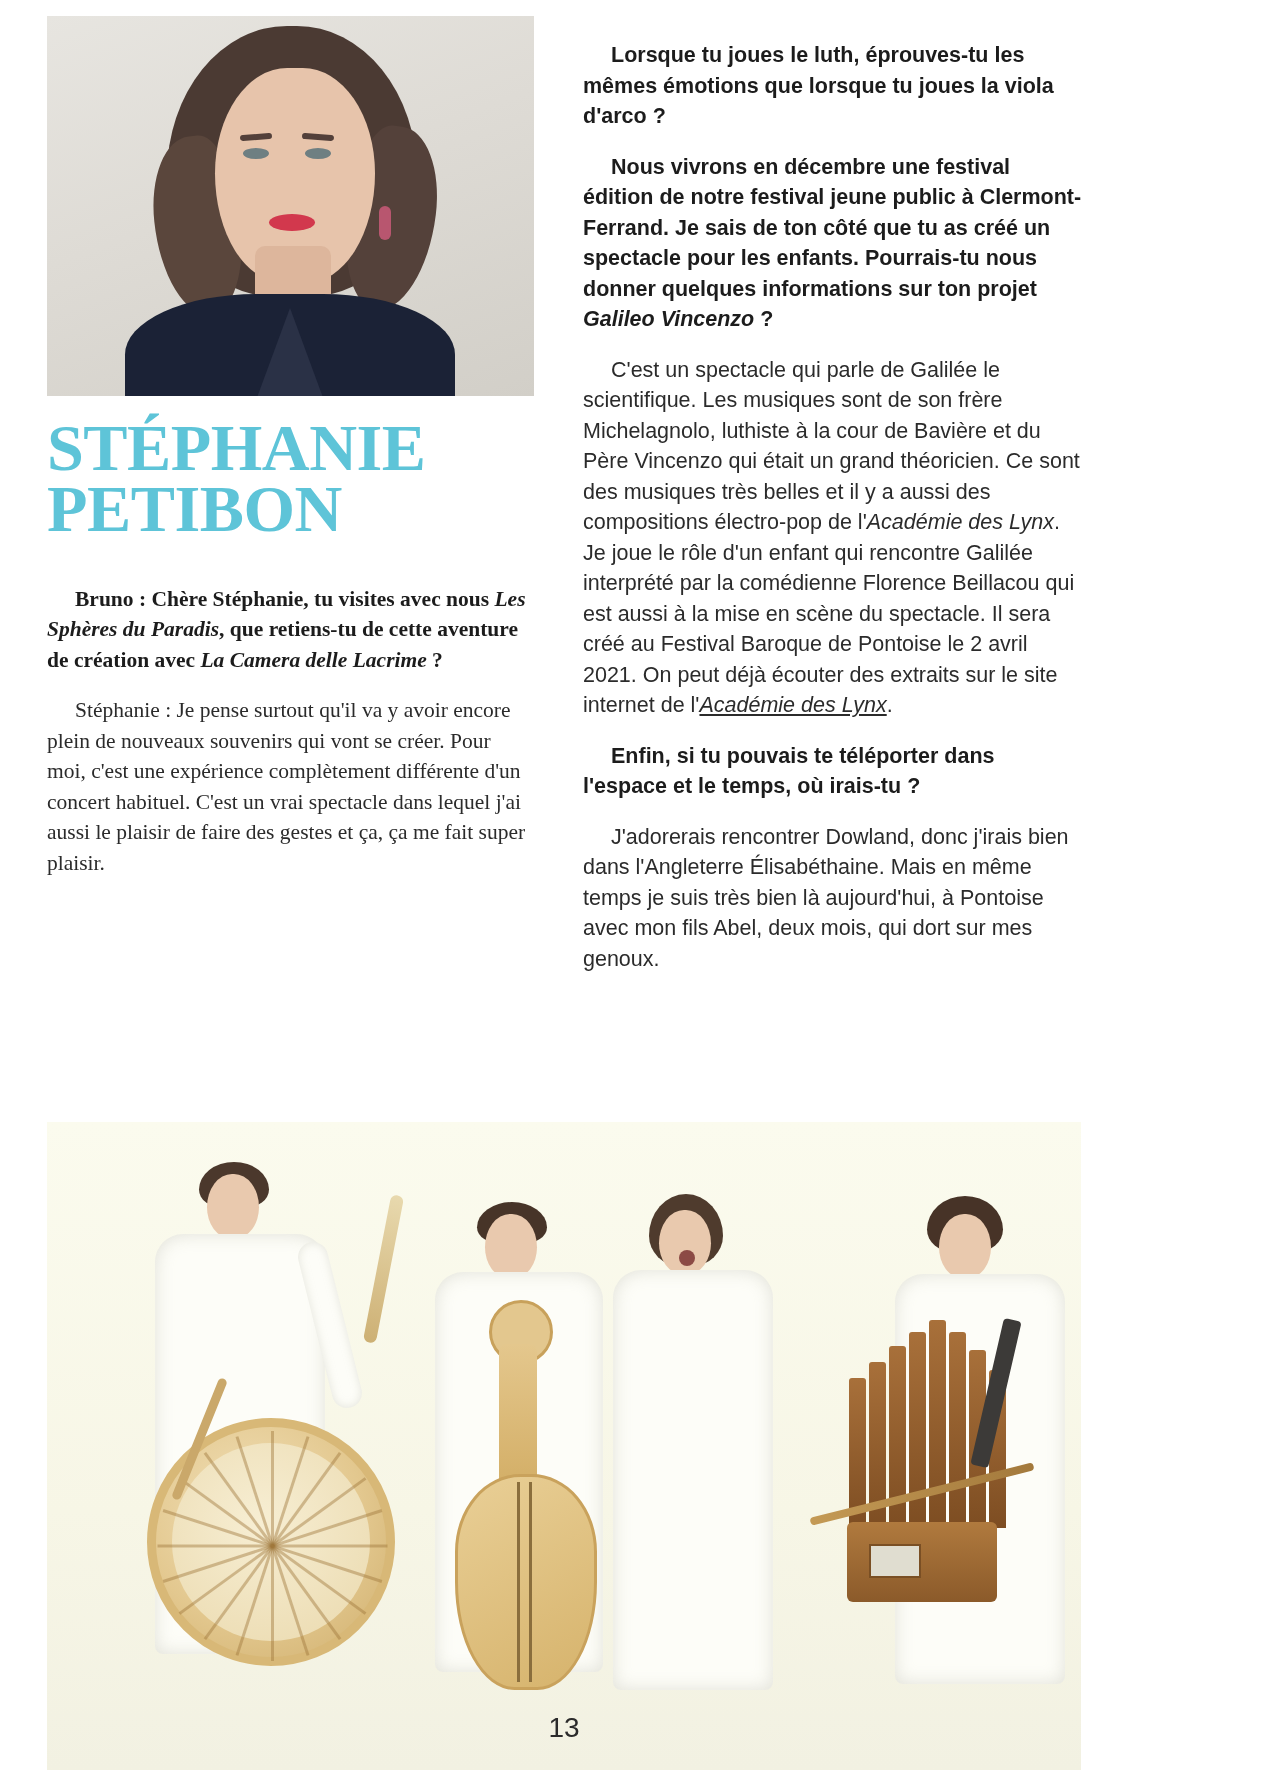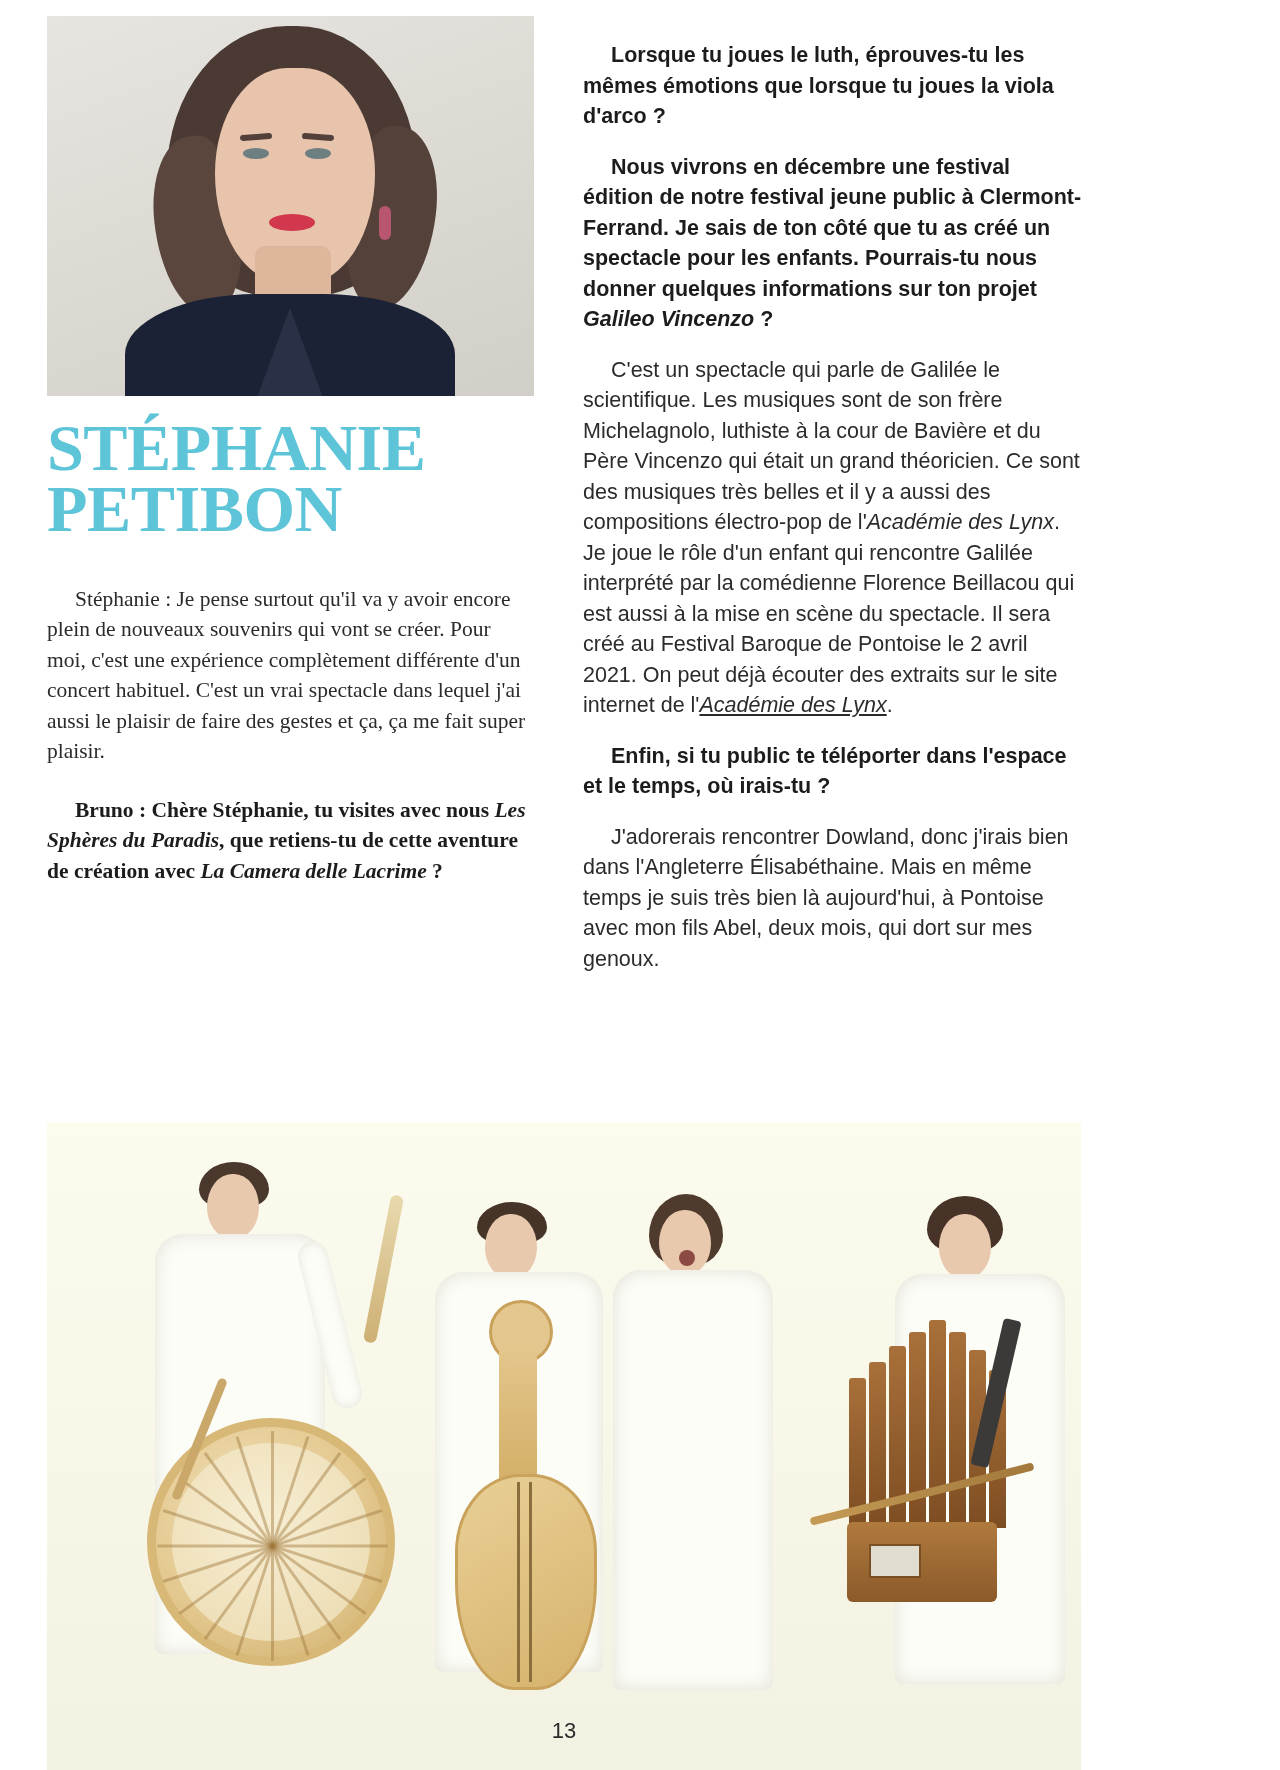--- a/index.html
+++ b/index.html
@@ -310,21 +310,21 @@
     position:absolute; left: 760px; top: 368px; width: 230px; height: 8px;
     background: linear-gradient(90deg,#c49a55,#a3793c); border-radius: 4px;
     transform: rotate(-14deg);
   }
 
   .pagenum {
     position: absolute;
     left: 0; right: 0;
     bottom: 26px;
     text-align: center;
-    font-size: 22px;
+    font-size: 28px;
     color: #2b2b2b;
     font-weight: 400;
   }
 </style>
 </head>
 <body>
 
 <div class="page">
 
   <div class="col-left">
@@ -345,46 +345,46 @@
       <div class="jacket"></div>
       <div class="shirt"></div>
     </div>
 
     <h1 class="headline">
       <span class="l1">STÉPHANIE</span>
       <span class="l2">PETIBON</span>
     </h1>
 
 
+    <p class="body q" style="margin-top:28px;">
+      <span class="ind"></span><span id="q1a">Bruno : Chère Stéphanie, tu visites avec nous </span><i id="q1b">Les Sphères du Paradis</i><span id="q1c">, que retiens-tu de cette aventure de création avec </span><i id="q1d">La Camera delle Lacrime</i><span id="q1e"> ?</span>
+    </p>
+
     <p class="body">
       <span class="ind"></span><span id="a1">Stéphanie : Je pense surtout qu'il va y avoir encore plein de nouveaux souvenirs qui vont se créer. Pour moi, c'est une expérience complètement différente d'un concert habituel. C'est un vrai spectacle dans lequel j'ai aussi le plaisir de faire des gestes et ça, ça me fait super plaisir.</span>
     </p>
-
-    <p class="body q" style="margin-top:28px;">
-      <span class="ind"></span><span id="q1a">Bruno : Chère Stéphanie, tu visites avec nous </span><i id="q1b">Les Sphères du Paradis</i><span id="q1c">, que retiens-tu de cette aventure de création avec </span><i id="q1d">La Camera delle Lacrime</i><span id="q1e"> ?</span>
-    </p>
   </div>
 
   <div class="col-right">
 
     <p class="body q">
       <span class="ind"></span><span>Lorsque tu joues le luth, éprouves-tu les mêmes émotions que lorsque tu joues la viola d'arco ?</span>
     </p>
 
 
     <p class="body q">
       <span class="ind"></span><span id="q3a">Nous vivrons en décembre une festival édition de notre festival jeune public à Clermont-Ferrand. Je sais de ton côté que tu as créé un spectacle pour les enfants. Pourrais-tu nous donner quelques informations sur ton projet </span><i id="q3b">Galileo Vincenzo</i><span id="q3c"> ?</span>
     </p>
 
     <p class="body">
       <span class="ind"></span><span id="a3a">C'est un spectacle qui parle de Galilée le scientifique. Les musiques sont de son frère Michelagnolo, luthiste à la cour de Bavière et du Père Vincenzo qui était un grand théoricien. Ce sont des musiques très belles et il y a aussi des compositions électro-pop de l'</span><i id="a3b">Académie des Lynx</i><span id="a3c">. Je joue le rôle d'un enfant qui rencontre Galilée interprété par la comédienne Florence Beillacou qui est aussi à la mise en scène du spectacle. Il sera créé au Festival Baroque de Pontoise le 2 avril 2021. On peut déjà écouter des extraits sur le site internet de l'</span><span class="u" id="a3d">Académie des Lynx</span><span id="a3e">.</span>
     </p>
 
     <p class="body q">
-      <span class="ind"></span><span>Enfin, si tu public te téléporter dans l'espace et le temps, où irais-tu ?</span>
+      <span class="ind"></span><span>Enfin, si tu pouvais te téléporter dans l'espace et le temps, où irais-tu ?</span>
     </p>
 
     <p class="body">
       <span class="ind"></span><span>J'adorerais rencontrer Dowland, donc j'irais bien dans l'Angleterre Élisabéthaine. Mais en même temps je suis très bien là aujourd'hui, à Pontoise avec mon fils Abel, deux mois, qui dort sur mes genoux.</span>
     </p>
   </div>
 
   <div class="groupphoto">
 
     <div class="gp-person p1">

